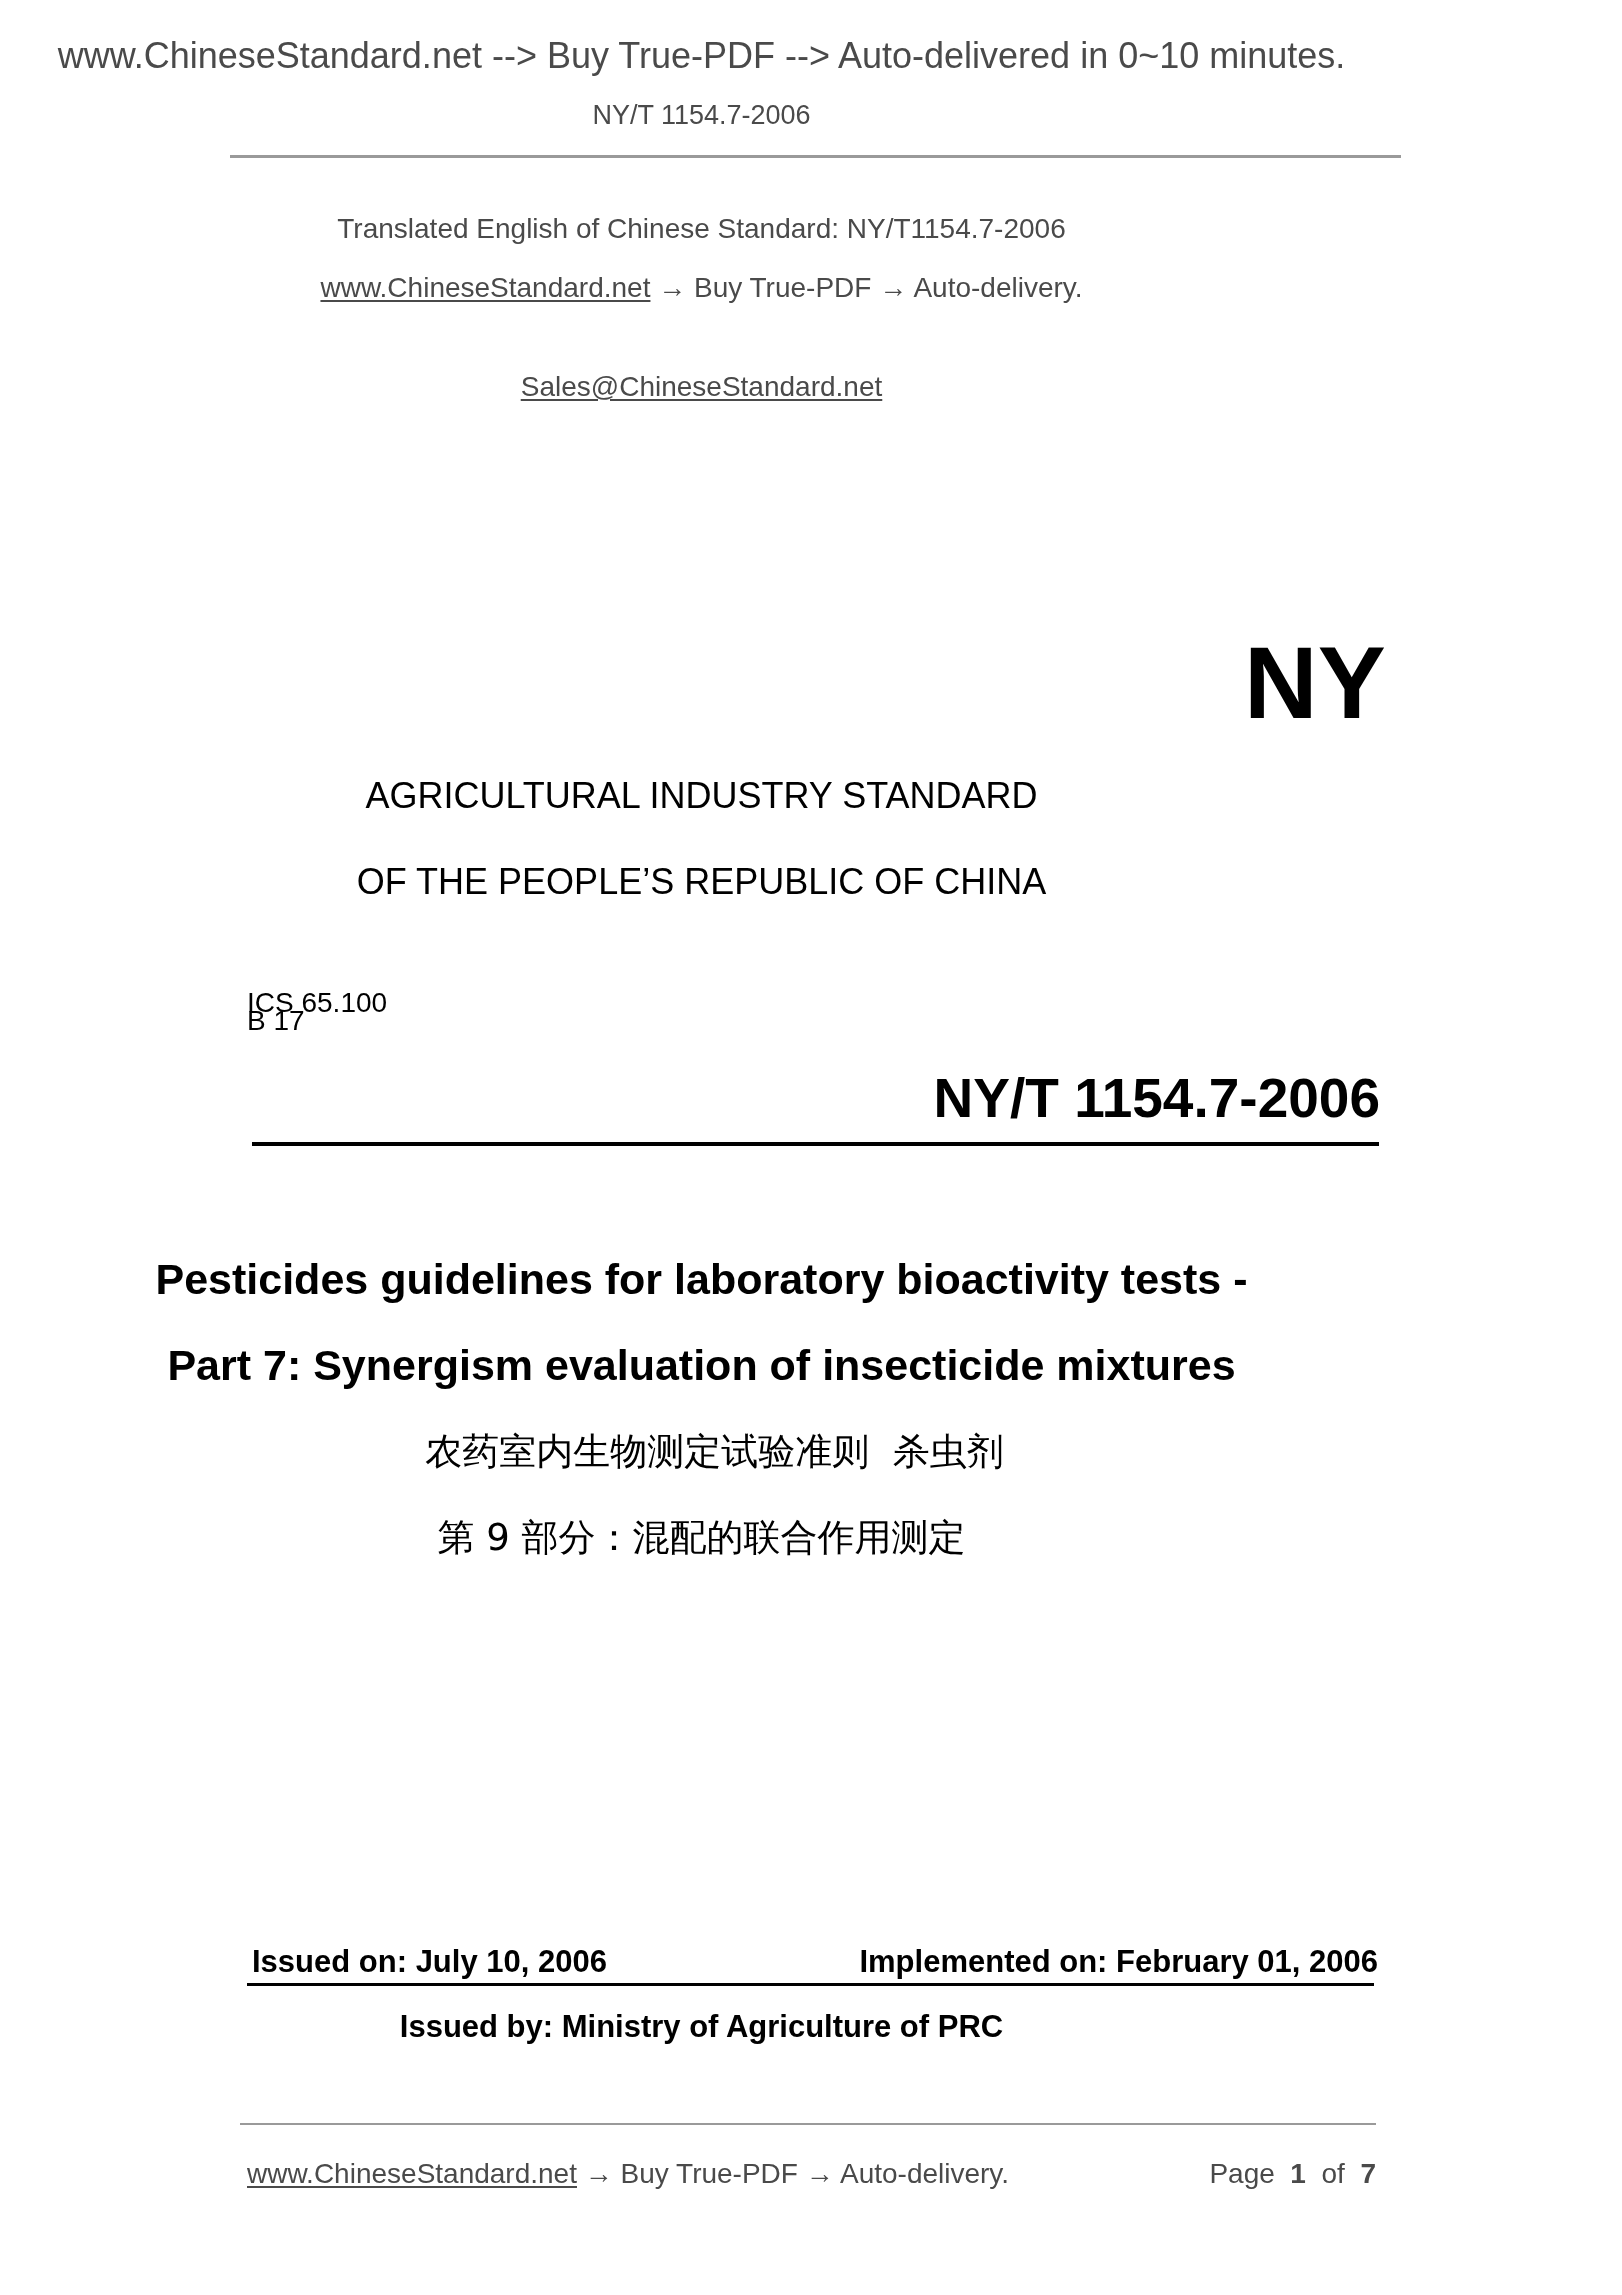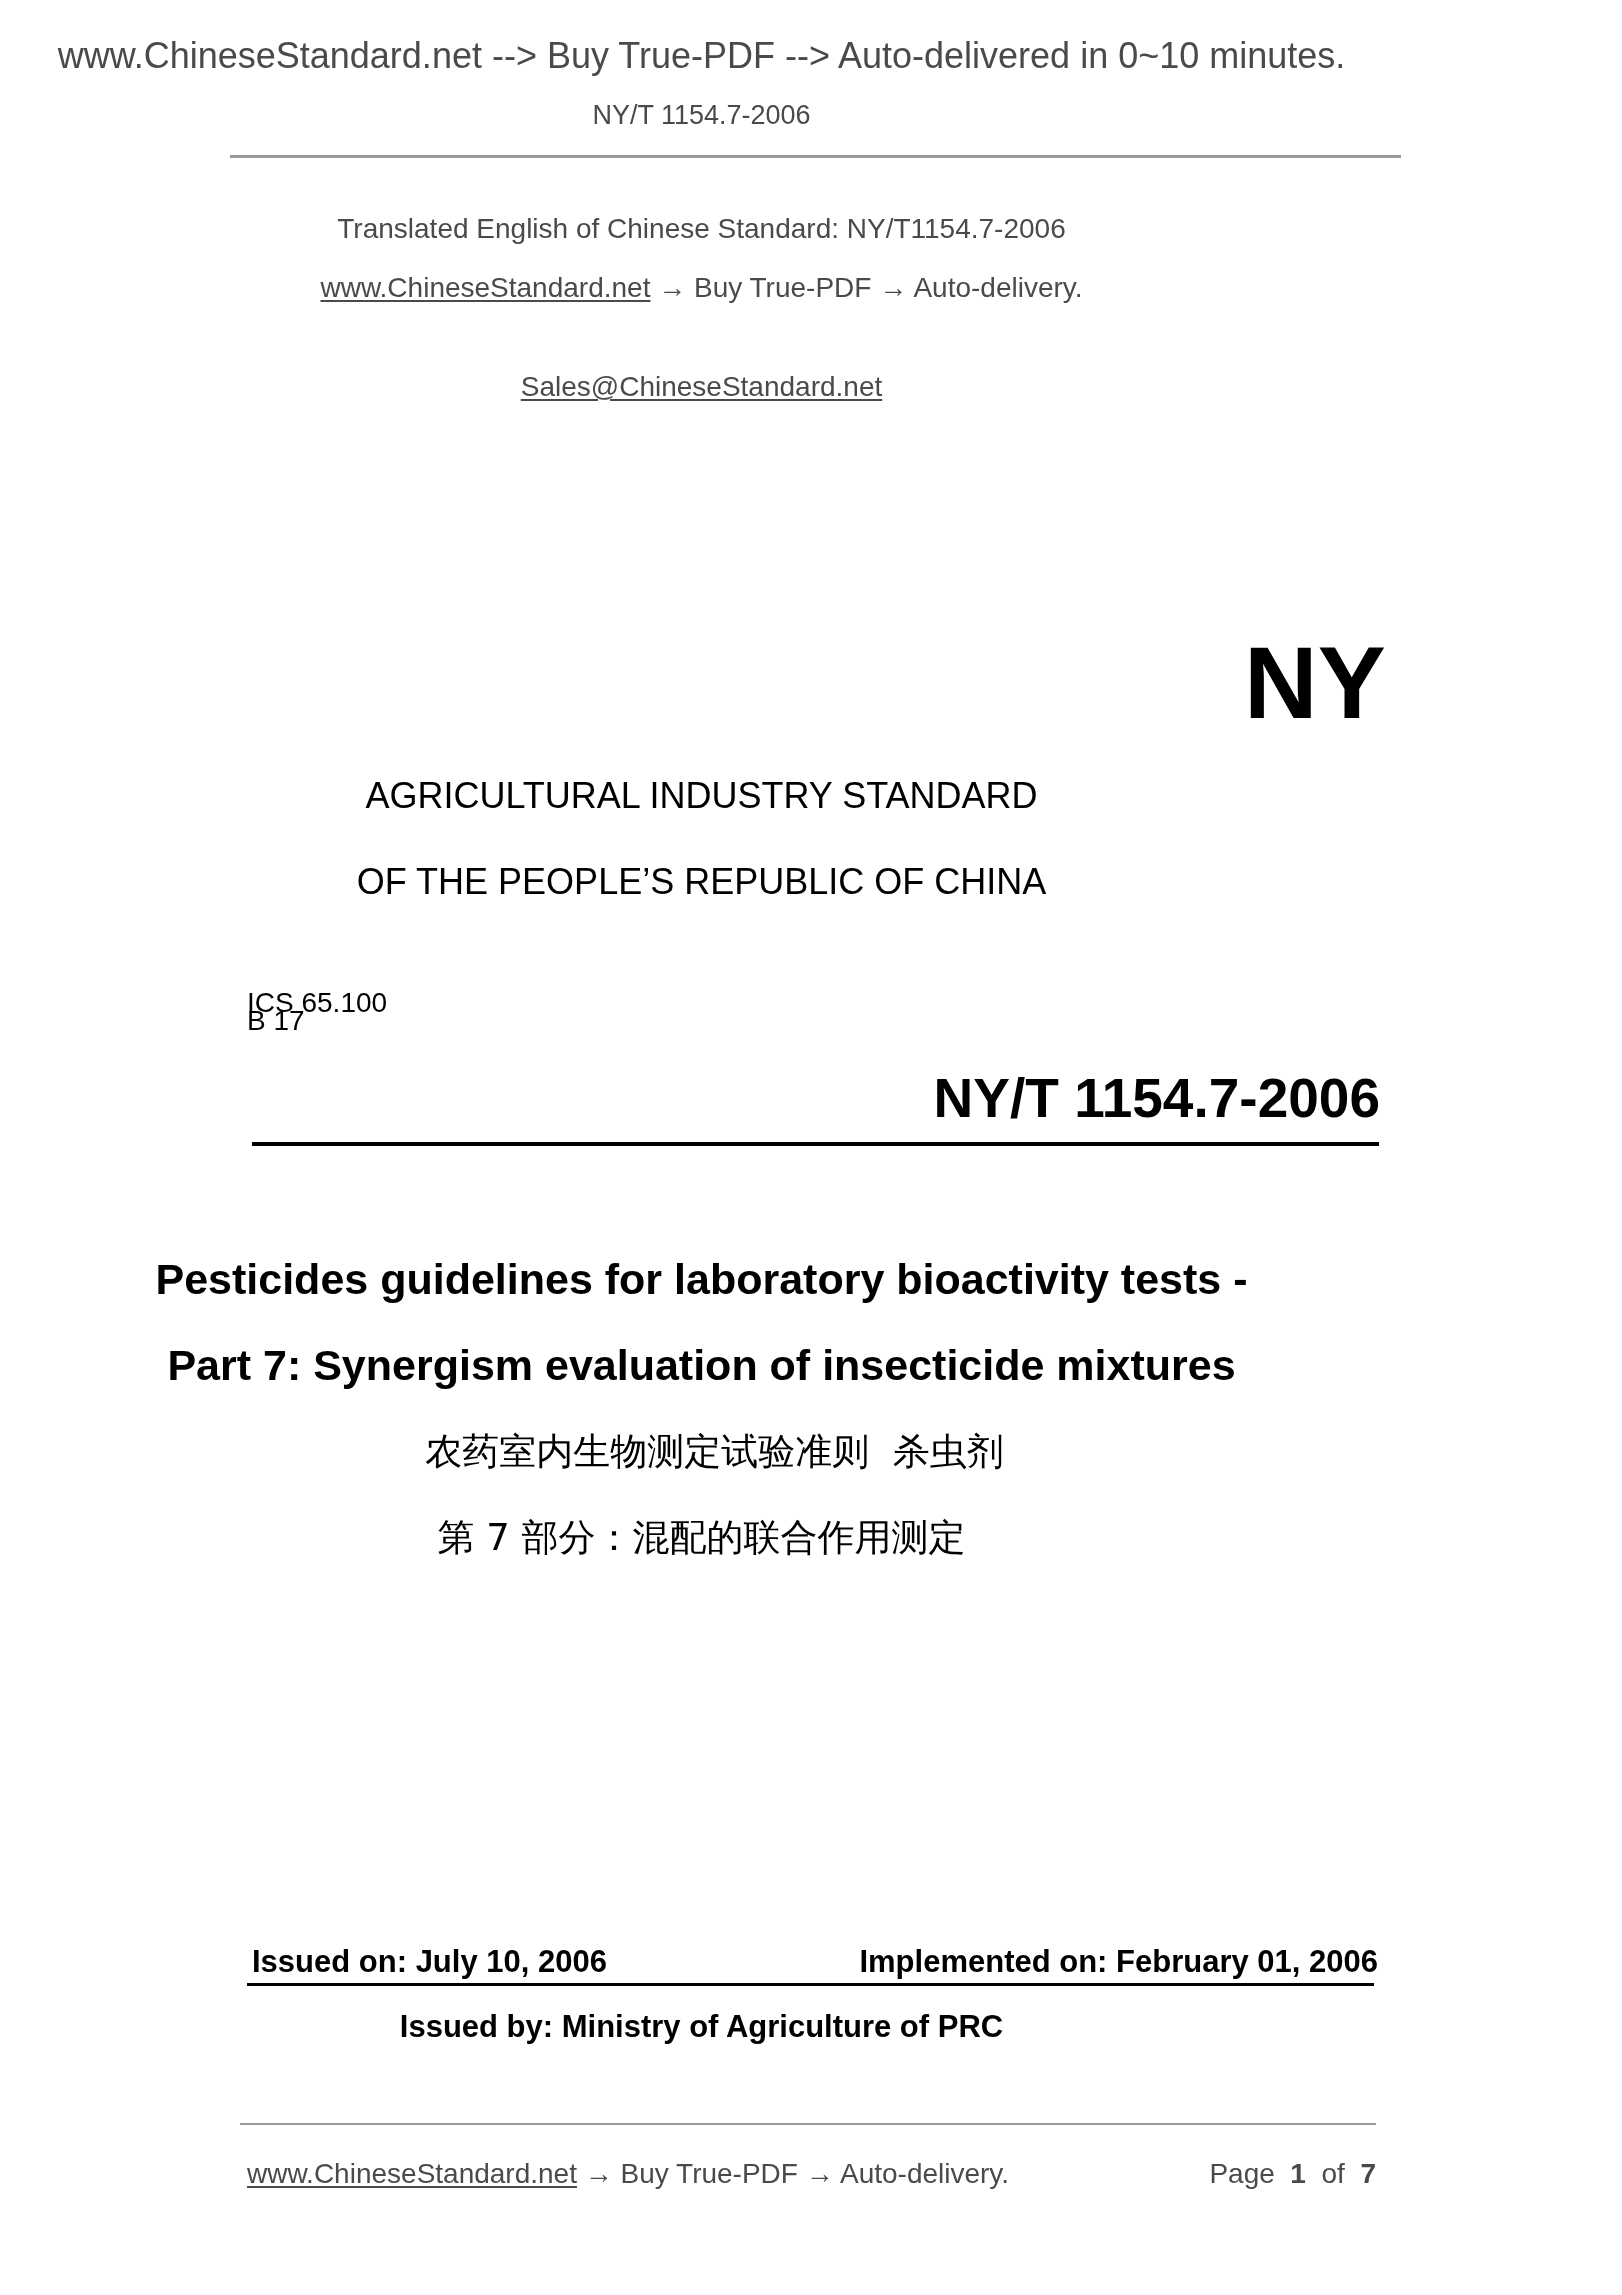--- a/index.html
+++ b/index.html
@@ -36,21 +36,21 @@
 <div class="abs center" style="top:775px; font-size:36px;">AGRICULTURAL INDUSTRY STANDARD</div>
 <div class="abs center" style="top:861px; font-size:36px;">OF THE PEOPLE’S REPUBLIC OF CHINA</div>
 <div class="abs" style="left:247px; top:987px; font-size:28px;">ICS 65.100</div>
 <div class="abs" style="left:247px; top:1005px; font-size:28px;">B 17</div>
 <div class="abs" style="right:243px; top:1066px; font-size:55px; font-weight:bold;">NY/T 1154.7-2006</div>
 <div class="rule" style="left:252px; top:1142px; width:1127px; height:4.2px; background:#000;"></div>
 
 <div class="abs center" style="top:1255px; font-size:43px; font-weight:bold;">Pesticides guidelines for laboratory bioactivity tests -</div>
 <div class="abs center" style="top:1341px; font-size:43px; font-weight:bold;">Part 7: Synergism evaluation of insecticide mixtures</div>
 <div class="abs center cjk" style="top:1427px; font-size:37px; white-space:pre;margin-left:13px;">农药室内生物测定试验准则  杀虫剂</div>
-<div class="abs center cjk" style="top:1513px; font-size:37px; white-space:pre;">第 7 部分：混配的联合作用测定</div>
+<div class="abs center cjk" style="top:1513px; font-size:37px; white-space:pre;">第 9 部分：混配的联合作用测定</div>
 
 <div class="abs" style="left:252px; top:1944px; font-size:31px; font-weight:bold;">Issued on: July 10, 2006</div>
 <div class="abs" style="right:245px; top:1944px; font-size:31px; font-weight:bold;">Implemented on: February 01, 2006</div>
 <div class="rule" style="left:247px; top:1983px; width:1127px; height:3.3px; background:#000;"></div>
 <div class="abs center" style="top:2009px; font-size:31px; font-weight:bold;">Issued by: Ministry of Agriculture of PRC</div>
 
 <div class="rule" style="left:240px; top:2123px; width:1136px; height:1.7px; background:#9a9a9a;"></div>
 <div class="abs gray" style="left:247px; top:2158px; font-size:28px;">
   <span class="link">www.ChineseStandard.net</span>
   <span>→</span>

